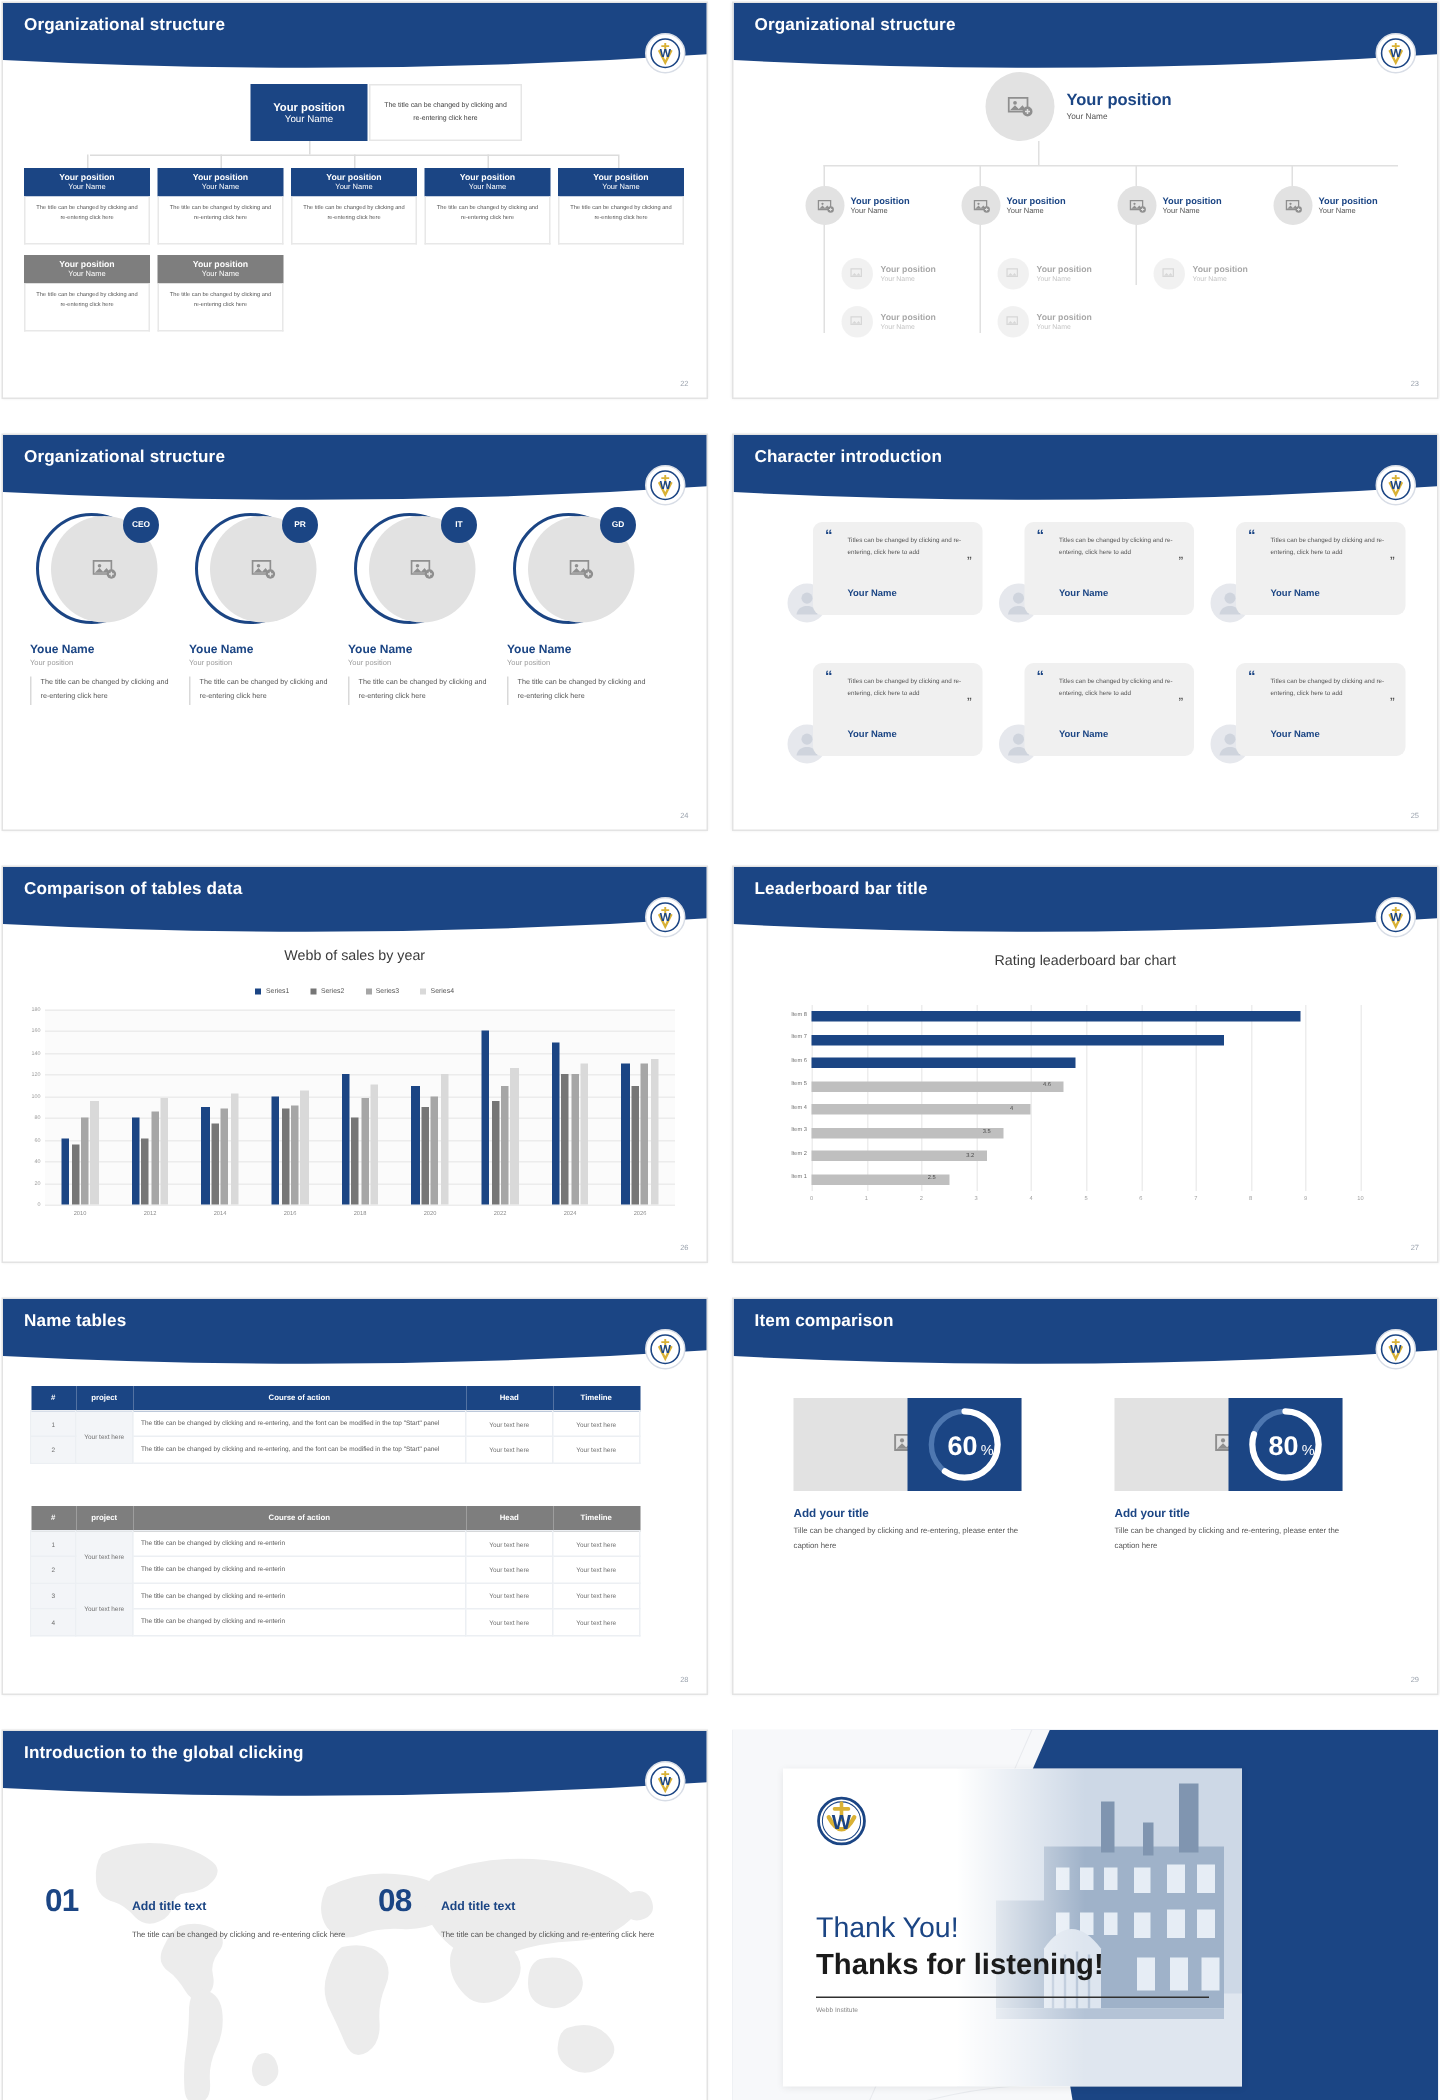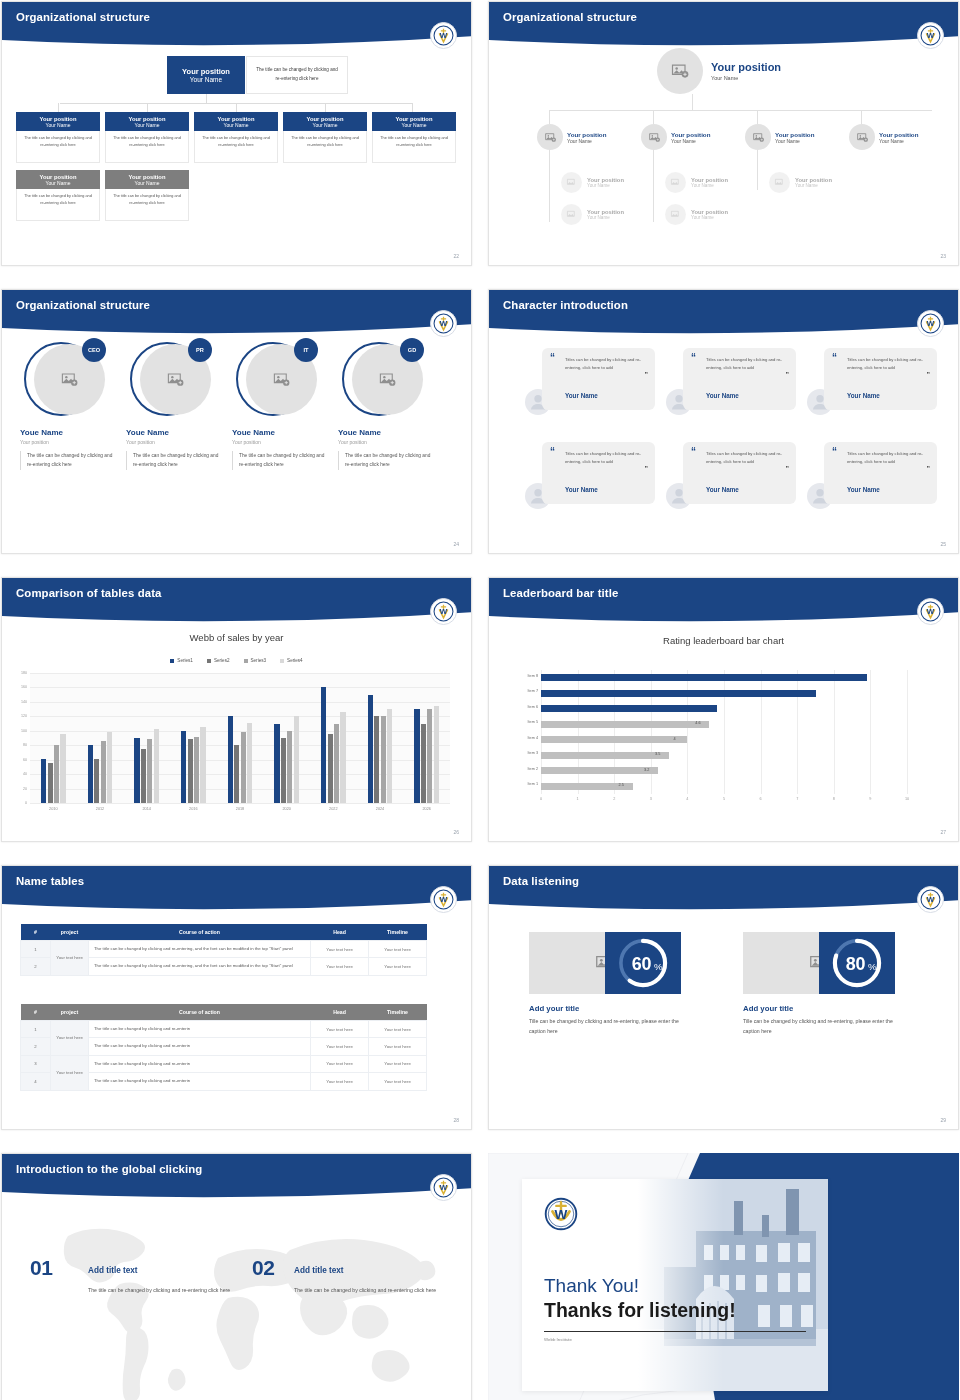--- a/index.html
+++ b/index.html
@@ -846,21 +846,21 @@
 
   <div class="pgnum">28</div>
 </div>
 
 <div class="slide">
   <div class="hdr">
     <svg viewBox="0 0 471 46" preserveAspectRatio="none">
           <path d="M0,0 H471 V34 Q235,50 0,38 Z" fill="#1b4584"></path>
         </svg>
   </div>
-  <div class="hdr-title">Data listening</div>
+  <div class="hdr-title">Item comparison</div>
   <div class="logo-badge">
     <svg width="21" height="21" viewBox="0 0 40 40">
           <circle cx="20" cy="20" r="18" fill="#fff" stroke="#1b4584" stroke-width="2"></circle>
           <path d="M12 16 L20 32 L28 16" stroke="#d9b135" stroke-width="3" fill="none"></path>
           <path d="M20 7 v12 M15 11 h10" stroke="#d9b135" stroke-width="2.4"></path>
           <text x="20" y="25" font-size="15" font-weight="bold" fill="#1b4584" text-anchor="middle" font-family="Liberation Sans, sans-serif">W</text>
         </svg>
   </div>
 
   <div class="s29-unit" style="left:40px; top:66px;">
@@ -939,21 +939,21 @@
       <path d="M356 150 q18-6 28 6 8 10-2 18 -11 9-22 4 -12-6-10-17 1-9 6-11z"></path>
       <path d="M150 168 q8-4 12 4 4 9-2 14 -7 6-12-1 -5-8 2-17z"></path>
       <path d="M398 60 q10-4 14 4 4 9-4 13 -9 4-13-4 -4-9 3-13z"></path>
     </g>
   </svg>
 
   <div class="s30-num" style="left:28px; top:102px;">01</div>
   <div class="s30-t" style="left:86px; top:112px;">Add title text</div>
   <div class="s30-d" style="left:86px; top:131px;">The title can be changed by clicking and re-entering click here</div>
 
-  <div class="s30-num" style="left:250px; top:102px;">02</div>
+  <div class="s30-num" style="left:250px; top:102px;">08</div>
   <div class="s30-t" style="left:292px; top:112px;">Add title text</div>
   <div class="s30-d" style="left:292px; top:131px;">The title can be changed by clicking and re-entering click here</div>
 
   <div class="pgnum">30</div>
 </div>
 
 <div class="slide" style="border:none;box-shadow:none;">
   <div class="ty">
     <svg style="position:absolute;left:0;top:0;" width="471" height="265" viewBox="0 0 471 265">
       <g fill="none" stroke="#e8eaee" stroke-width=".7">

